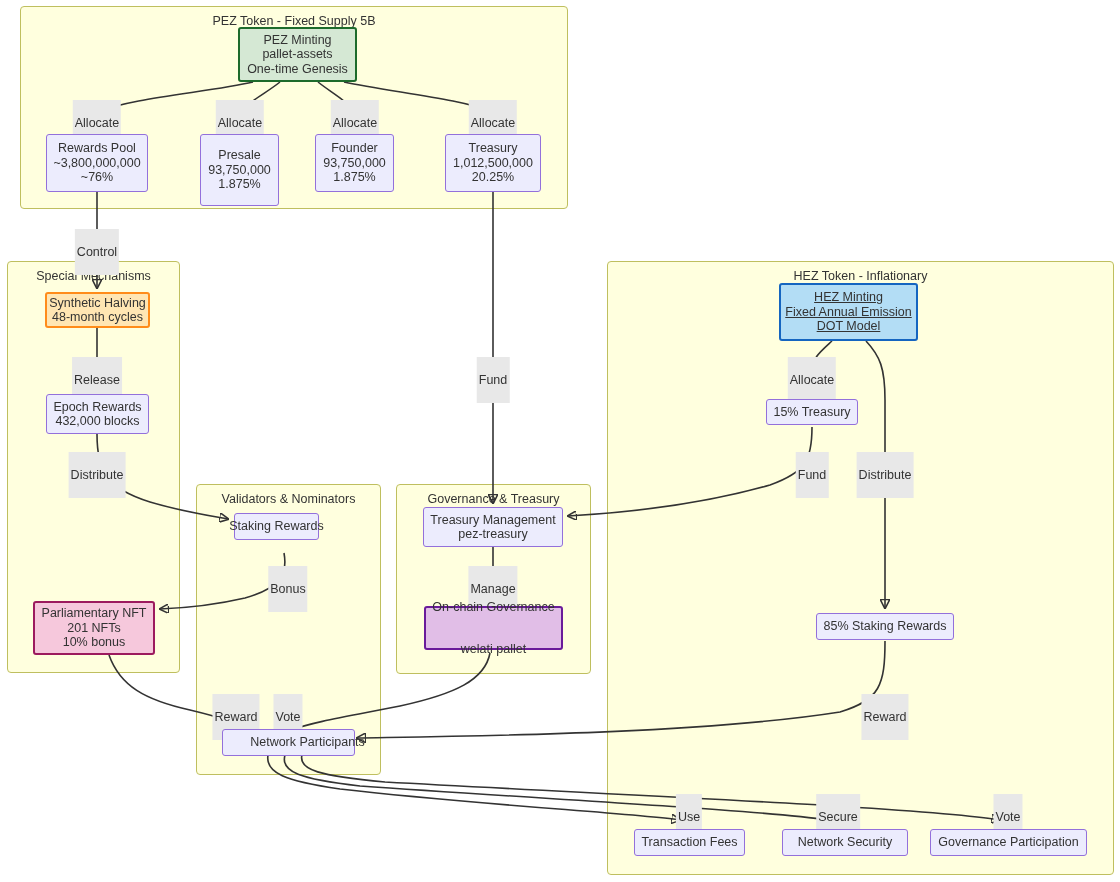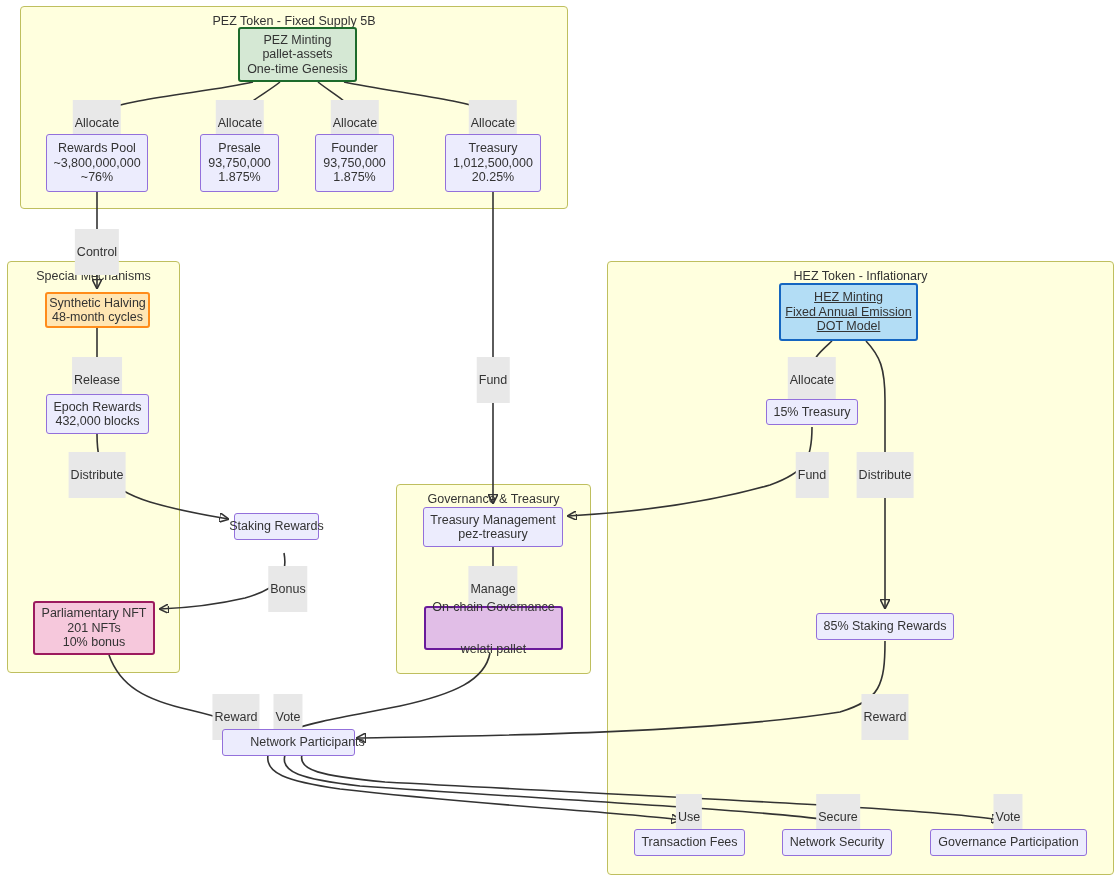--- a/index.html
+++ b/index.html
@@ -70,20 +70,23 @@
 <div id="canvas">
 
   <div class="cluster" style="left:20px;top:6px;width:548px;height:203px;">
     <div class="cluster-label">PEZ Token - Fixed Supply 5B</div>
   </div>
 
   <div class="cluster" style="left:7px;top:261px;width:173px;height:412px;">
     <div class="cluster-label">Special Mechanisms</div>
   </div>
 
+  <div class="cluster" style="left:196px;top:484px;width:185px;height:291px;">
+    <div class="cluster-label">Validators &amp; Nominators</div>
+  </div>
 
   <div class="cluster" style="left:396px;top:484px;width:195px;height:190px;">
     <div class="cluster-label">Governance &amp; Treasury</div>
   </div>
 
   <div class="cluster" style="left:607px;top:261px;width:507px;height:614px;">
     <div class="cluster-label">HEZ Token - Inflationary</div>
   </div>
 
   <svg id="edges" viewBox="0 0 1120 882">
@@ -154,21 +157,21 @@
     <span class="ln">pallet-assets</span>
     <span class="ln">One-time Genesis</span>
   </div>
 
   <div class="node n-lav" style="left:46px;top:134px;width:102px;height:58px;">
     <span class="ln">Rewards Pool</span>
     <span class="ln">~3,800,000,000</span>
     <span class="ln">~76%</span>
   </div>
 
-  <div class="node n-lav" style="left:200px;top:134px;width:79px;height:58px;text-align:right;">
+  <div class="node n-lav" style="left:200px;top:134px;width:79px;height:72px;text-align:right;">
     <span class="ln">Presale</span>
     <span class="ln">93,750,000</span>
     <span class="ln">1.875%</span>
   </div>
 
   <div class="node n-lav" style="left:315px;top:134px;width:79px;height:58px;">
     <span class="ln">Founder</span>
     <span class="ln">93,750,000</span>
     <span class="ln">1.875%</span>
   </div>
@@ -224,21 +227,21 @@
   </div>
 
   <div class="node n-lav" style="left:816px;top:613px;width:138px;height:27px;">
     <span class="ln">85% Staking Rewards</span>
   </div>
 
   <div class="node n-lav" style="left:634px;top:829px;width:111px;height:27px;">
     <span class="ln">Transaction Fees</span>
   </div>
 
-  <div class="node n-lav" style="left:782px;top:829px;width:110px;height:27px;">
+  <div class="node n-lav" style="left:782px;top:829px;width:126px;height:27px;">
     <span class="ln">Network Security</span>
   </div>
 
   <div class="node n-lav" style="left:930px;top:829px;width:157px;height:27px;">
     <span class="ln">Governance Participation</span>
   </div>
 
 </div>
 
 </body></html>

